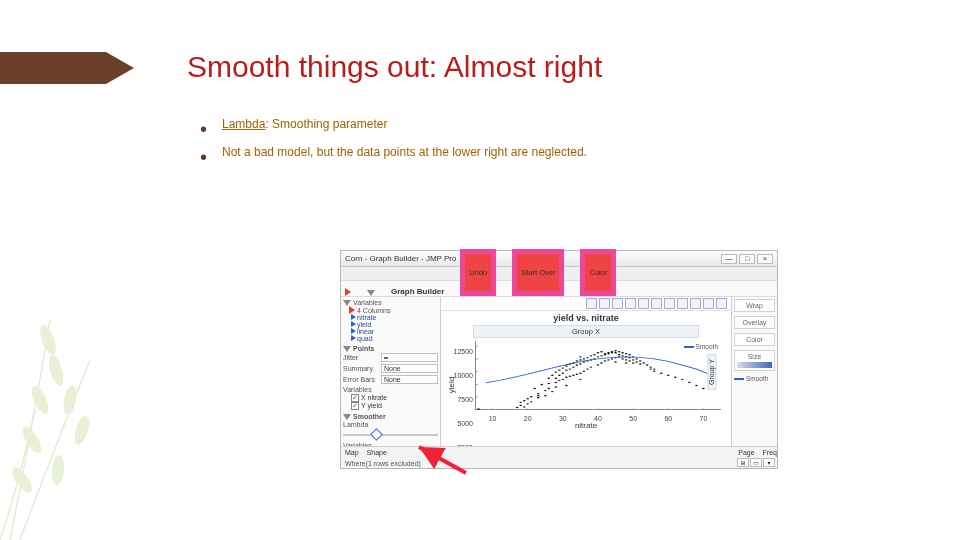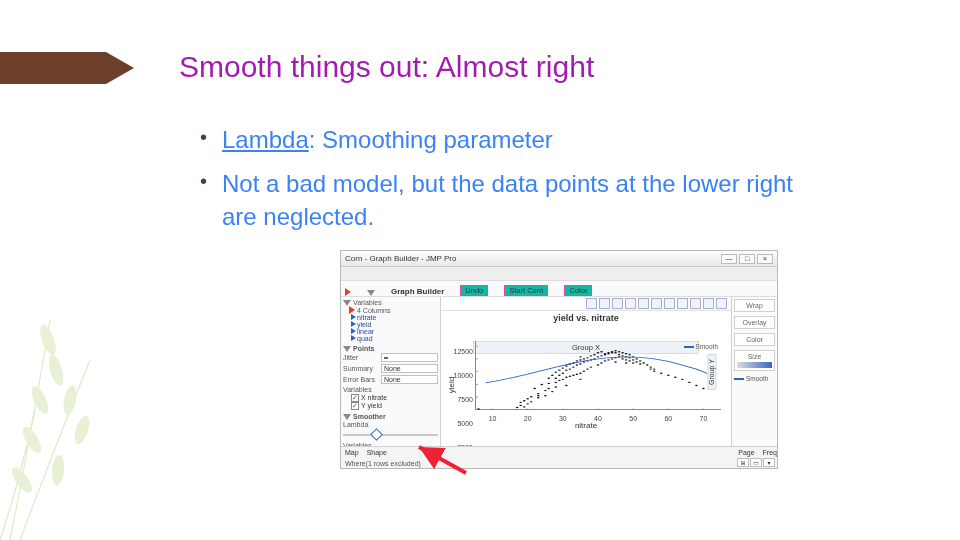--- a/index.html
+++ b/index.html
@@ -5,60 +5,60 @@
   * { box-sizing: border-box; margin: 0; padding: 0; }
   body { width: 960px; height: 540px; font-family: Arial, Helvetica, sans-serif; background: #fff; position: relative; overflow: hidden; }
 
   
   .deco { position: absolute; left: 0; top: 260px; width: 120px; height: 280px; opacity: 0.55; pointer-events: none; }
 
   .arrowband { position: absolute; left: 0; top: 52px; width: 140px; height: 32px; display: flex; }
   .arrowband .bar { width: 106px; height: 32px; background: #6b3f2a; }
   .arrowband .tip { width: 0; height: 0; border-top: 16px solid transparent; border-bottom: 16px solid transparent; border-left: 28px solid #6b3f2a; }
 
-  .title { position: absolute; left: 179px; top: 50px; font-size: 30px; font-weight: 400; color: #a21caf; }
-
-  .bullets { position: absolute; left: 200px; top: 124px; width: 620px; font-size: 24px; color: #3b82f6; line-height: 1.35; }
+  .title { position: absolute; left: 187px; top: 50px; font-size: 30px; font-weight: 400; color: #b91c1c; }
+
+  .bullets { position: absolute; left: 200px; top: 116px; width: 620px; font-size: 12px; color: #a16207; line-height: 1.35; }
   .bullets li { list-style: none; position: relative; padding-left: 22px; margin-bottom: 12px; }
   .bullets li::before { content: "•"; position: absolute; left: 0; top: 0; color: #5a3a28; font-size: 20px; }
   .u { text-decoration: underline; }
 
   
   .app { position: absolute; left: 340px; top: 250px; width: 438px; height: 219px; border: 1px solid #b8b8b8; background: #f5f5f5; font-size: 8px; color: #333; }
 
   .app-titlebar { height: 16px; background: linear-gradient(#fdfdfd,#e9e9e9); border-bottom: 1px solid #c8c8c8; display: flex; align-items: center; padding: 0 4px; }
   .app-titlebar .spacer { flex: 1; }
   .winbtn { width: 16px; height: 10px; border: 1px solid #bbb; margin-left: 2px; display: flex; align-items: center; justify-content: center; font-size: 7px; background: #fafafa; }
 
   .app-menu { height: 14px; background: #efefef; border-bottom: 1px solid #dcdcdc; }
 
   .gb-head { height: 16px; display: flex; align-items: flex-end; padding: 0 4px; gap: 16px; background: #fafafa; border-bottom: 1px solid #dcdcdc; }
   .redtri { width: 0; height: 0; border-top: 4px solid transparent; border-bottom: 4px solid transparent; border-left: 6px solid #d42; }
   .graytri { width: 0; height: 0; border-left: 4px solid transparent; border-right: 4px solid transparent; border-top: 6px solid #888; }
-  .gb-btn { padding: 0 4px; border: 1px solid #ec4899; background: #14b8a6; font-size: 7.5px; }
+  .gb-btn { padding: 14px 4px; border: 5px solid #ec4899; background: #ef4444; font-size: 7.5px; }
 
   .app-body { position: absolute; top: 46px; bottom: 22px; left: 0; right: 0; display: flex; }
   .leftpane { width: 100px; border-right: 1px solid #d0d0d0; background: #fafafa; font-size: 7px; padding: 2px; overflow: hidden; }
   .lp-sec { margin-bottom: 3px; }
   .lp-h { display: flex; align-items: center; gap: 2px; color: #555; }
   .lp-sub { padding-left: 8px; color: #2a4a9a; }
   .lp-sub .bluetri { display:inline-block; width:0;height:0;border-top:3px solid transparent;border-bottom:3px solid transparent;border-left:5px solid #2a64c8; margin-right:1px; }
   .lp-row { display: flex; align-items: center; gap: 2px; padding: 1px 0; }
   .lp-row .fld { width: 36px; color:#555; }
   .lp-row .box { flex:1; height:9px; border:1px solid #c0c0c0; background:#fff; display:flex;align-items:center;padding-left:2px; }
   .cb { width:8px; height:8px; border:1px solid #888; background:#fff; display:inline-flex; align-items:center; justify-content:center; font-size:7px; color:#2a64c8; margin-right:2px; }
   .slider { position:relative; height:8px; margin:2px 0; }
   .slider .track { position:absolute; left:0; right:0; top:3px; height:2px; background:#c8c8c8; }
   .slider .thumb { position:absolute; top:-1px; width:9px; height:9px; background:#fff; border:1px solid #2a64c8; transform: rotate(45deg); }
 
   .centerpane { flex: 1; background: #fff; position: relative; }
   .toolbar { position:absolute; top:0; left:0; right:0; height:14px; border-bottom:1px solid #e0e0e0; display:flex; align-items:center; justify-content:flex-end; gap:2px; padding-right:4px; }
   .tbicon { width:11px; height:11px; border:1px solid #aac; background:#eef4ff; }
   .plot-title { position:absolute; top:16px; left:0; right:0; text-align:center; font-size:9px; font-weight:600; }
-  .groupx { position:absolute; top:28px; left:0; right:0; text-align:center; font-size:7.5px; background:#eef2f7; border:1px solid #d4dbe4; padding:1px 0; margin:16px 32px; }
+  .groupx { position:absolute; top:28px; left:0; right:0; text-align:center; font-size:7.5px; background:#eef2f7; border:1px solid #d4dbe4; padding:1px 0; margin:0 32px; }
   .plotwrap { position:absolute; top:42px; bottom:16px; left:0; right:0; }
   .axislbl-y { position:absolute; left:2px; top:50%; transform: translateY(-50%) rotate(-90deg); transform-origin:center; font-size:8px; }
   .axislbl-x { position:absolute; bottom:0; left:0; right:0; text-align:center; font-size:8px; }
   .plot { position:absolute; left:34px; right:10px; top:2px; bottom:20px; }
   .ytick { position:absolute; left:-28px; width:26px; text-align:right; font-size:7px; color:#444; transform: translateY(-50%); }
   .xtick { position:absolute; bottom:-12px; font-size:7px; color:#444; transform: translateX(-50%); }
   .axis-line { position:absolute; background:#888; }
 
   .rightpane { width: 46px; border-left: 1px solid #d0d0d0; background:#fafafa; font-size:7px; padding:2px; }
   .rp-box { border:1px solid #d0d0d0; background:#fff; margin-bottom:4px; padding:2px; text-align:center; color:#666; }
@@ -124,21 +124,21 @@
     <span class="winbtn">×</span>
   </div>
 
   <div class="app-menu"></div>
 
   <div class="gb-head">
     <span class="redtri"></span>
     <span class="graytri"></span>
     <b>Graph Builder</b>
     <span class="gb-btn">Undo</span>
-    <span class="gb-btn">Start Corn</span>
+    <span class="gb-btn">Start Over</span>
     <span class="gb-btn">Color</span>
   </div>
 
   <div class="app-body">
     <div class="leftpane">
       <div class="lp-sec">
         <div class="lp-h">
             <span class="graytri"></span>
             <span>Variables</span>
           </div>

